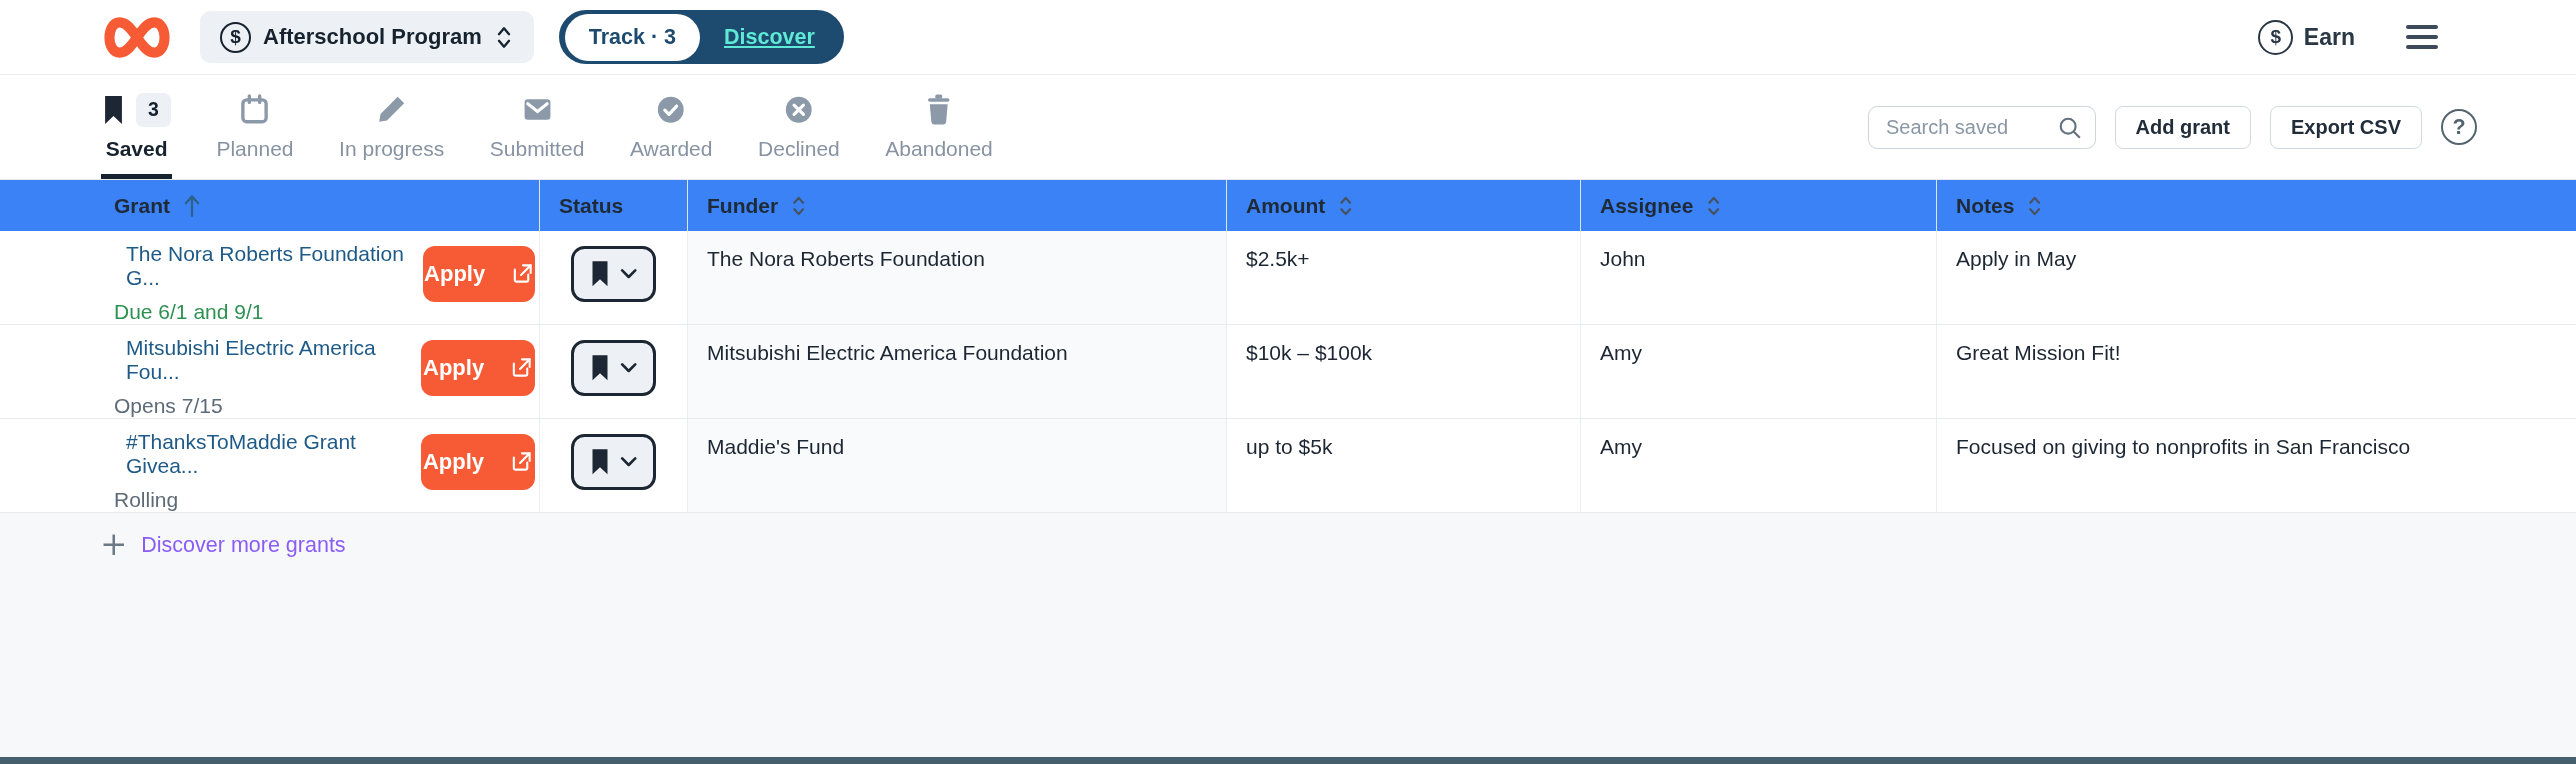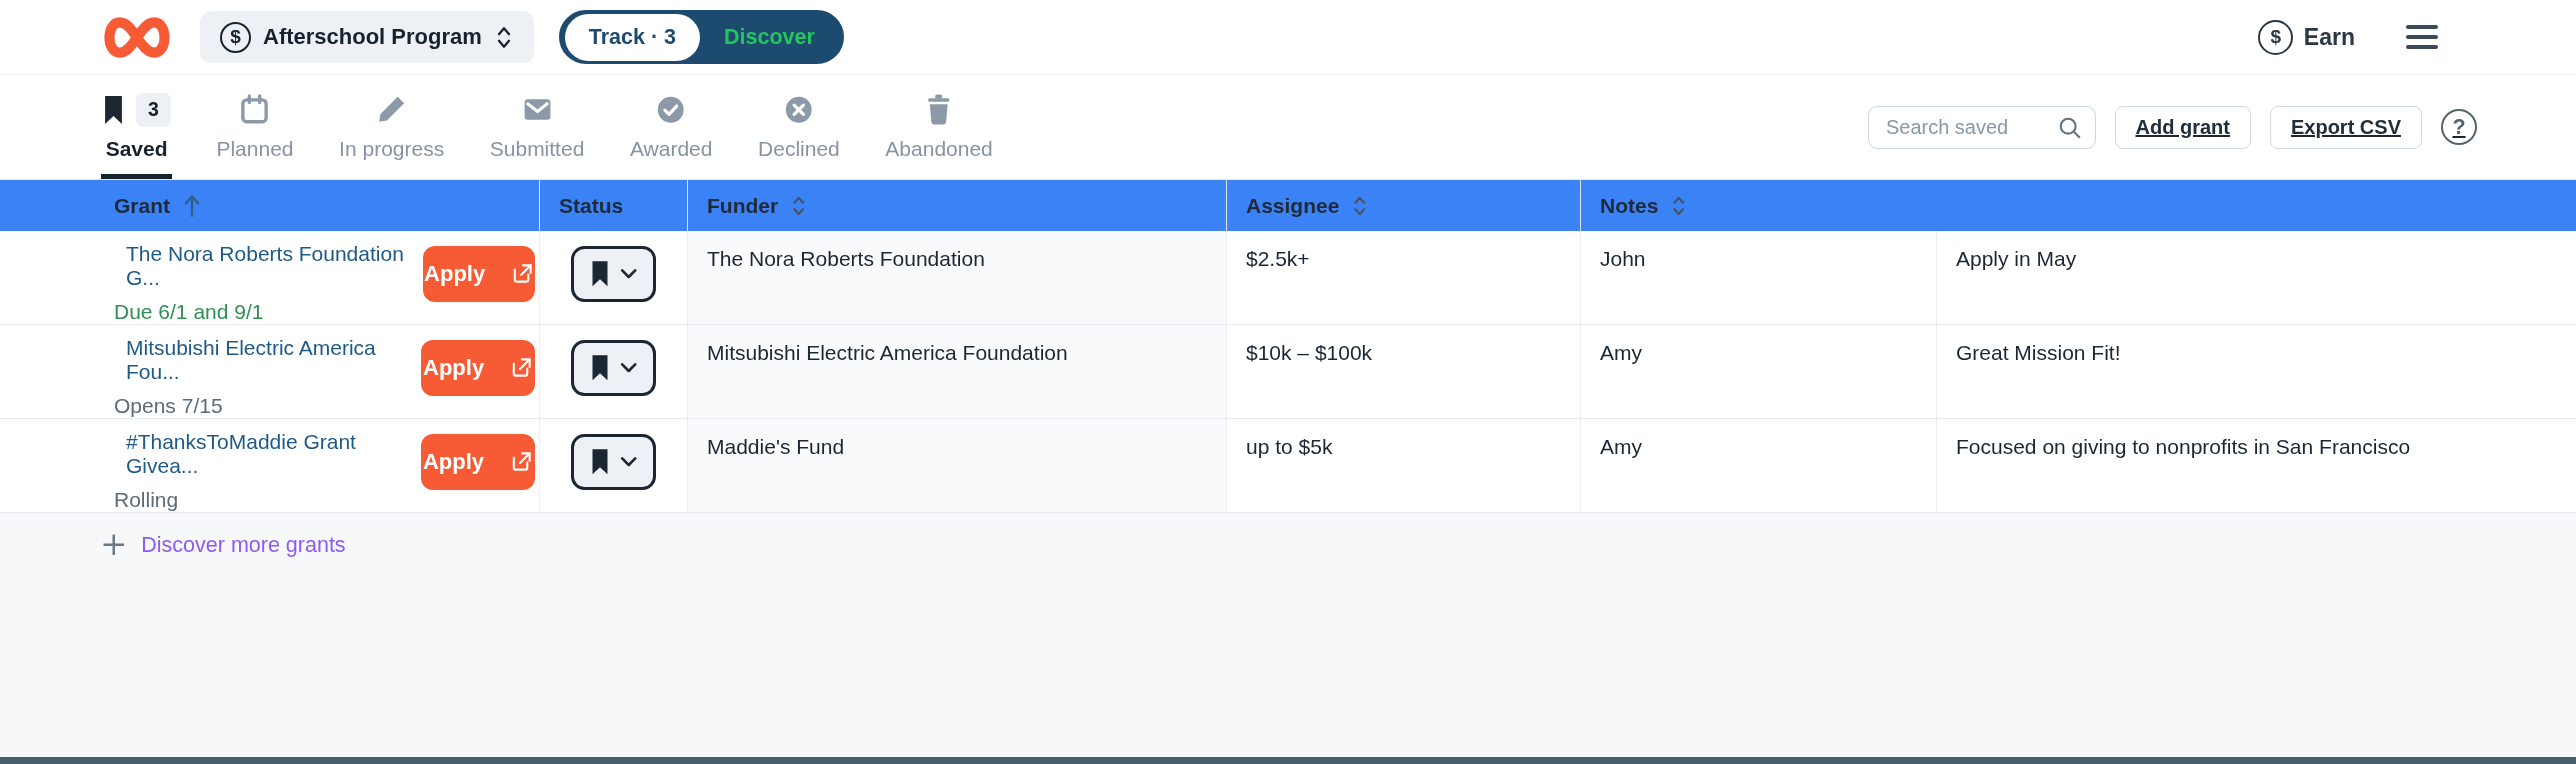--- a/index.html
+++ b/index.html
@@ -29,21 +29,21 @@
     font-size: 19px; font-weight: 700; color: #16222e; flex: 0 0 auto;
   }
   .toggle {
     margin-left: 25.5px; height: 54px; background: #1d4b70; border-radius: 29.5px;
     display: flex; align-items: center; padding: 3.4px; border: 2px solid #1d4b70;
   }
   .toggle .seg { height: 47px; display: flex; align-items: center; padding: 0 24px;
     font-size: 21.5px; font-weight: 700; border-radius: 25.5px; cursor: pointer;
     background: transparent; border: none; font-family: "Liberation Sans", sans-serif; }
   .toggle .seg.active { background: #ffffff; color: #1d4b70; }
-  .toggle .seg.inactive { color: #22c55e; }
+  .toggle .seg.inactive { color: #5eead4; text-decoration: underline; }
   .nav-right { margin-left: auto; display: flex; align-items: center; gap: 47px; }
   .earn-btn { display: flex; align-items: center; gap: 10.7px; background: none; border: none;
     font-size: 23px; font-weight: 700; color: #2a3845; cursor: pointer;
     font-family: "Liberation Sans", sans-serif; }
   .earn-btn .dollar-circle { width: 35px; height: 35px; border-color: #2a3845; color: #2a3845; }
   .hamburger { background: none; border: none; cursor: pointer; display: flex;
     flex-direction: column; gap: 6.7px; padding: 4px; }
   .hamburger span { display: block; width: 32px; height: 3.4px; background: #3d4a59; border-radius: 2px; }
 
   
@@ -58,21 +58,21 @@
   .tab .tab-label { font-size: 21px; color: #8793a3; }
   .tab.active .tab-label { color: #16222e; font-weight: 700; }
   .tab.active::after { content: ""; position: absolute; left: 0; right: 0; bottom: 0;
     height: 4.7px; background: #16222e; }
   .count-badge { background: #edf1f5; border-radius: 6.7px; padding: 5.4px 12px;
     font-size: 19.5px; font-weight: 700; color: #16222e; }
   .tab svg.gray { color: #8b99a8; }
   .tab svg.dark { color: #1d2633; }
 
   .tab-actions { position: absolute; right: 99px; top: 0; bottom: 0;
-    display: flex; align-items: center; gap: 19px; text-decoration: underline; }
+    display: flex; align-items: center; gap: 19px; }
   .search-box { position: relative; }
   .search-box input {
     width: 228px; height: 43px; border: 1.3px solid #ccd4dc; border-radius: 9.4px;
     padding: 0 47px 0 17.4px; font-size: 20px; color: #1d2733; background: #fff;
     font-family: "Liberation Sans", sans-serif; outline: none;
   }
   .search-box input::placeholder { color: #8a97a5; }
   .search-box .search-icon { position: absolute; right: 13.4px; top: 9.4px; }
   .btn-outline {
     height: 43px; border: 1.3px solid #d2d9e0; background: #ffffff; border-radius: 8px;
@@ -268,20 +268,27 @@
     <span>Status</span>
   </div>
   <div class="hcell">
     <span>Funder</span>
     <svg viewBox="0 0 16 22" width="17.4" height="24" fill="none" stroke="#46525f" stroke-width="2" stroke-linecap="round" stroke-linejoin="round">
         <path d="M4 8 L8 3.5 L12 8"></path>
         <path d="M4 14 L8 18.5 L12 14"></path>
       </svg>
   </div>
   <div class="hcell">
+    <span>Amount</span>
+    <svg viewBox="0 0 16 22" width="17.4" height="24" fill="none" stroke="#46525f" stroke-width="2" stroke-linecap="round" stroke-linejoin="round">
+        <path d="M4 8 L8 3.5 L12 8"></path>
+        <path d="M4 14 L8 18.5 L12 14"></path>
+      </svg>
+  </div>
+  <div class="hcell">
     <span>Assignee</span>
     <svg viewBox="0 0 16 22" width="17.4" height="24" fill="none" stroke="#46525f" stroke-width="2" stroke-linecap="round" stroke-linejoin="round">
         <path d="M4 8 L8 3.5 L12 8"></path>
         <path d="M4 14 L8 18.5 L12 14"></path>
       </svg>
   </div>
   <div class="hcell">
     <span>Notes</span>
     <svg viewBox="0 0 16 22" width="17.4" height="24" fill="none" stroke="#46525f" stroke-width="2" stroke-linecap="round" stroke-linejoin="round">
         <path d="M4 8 L8 3.5 L12 8"></path>

